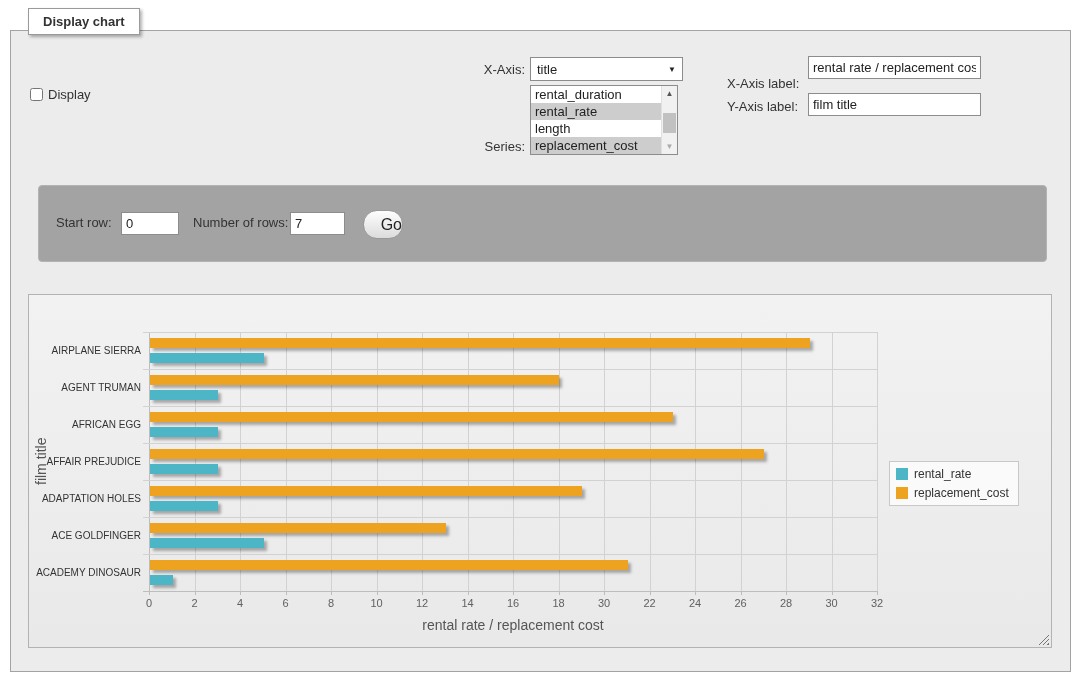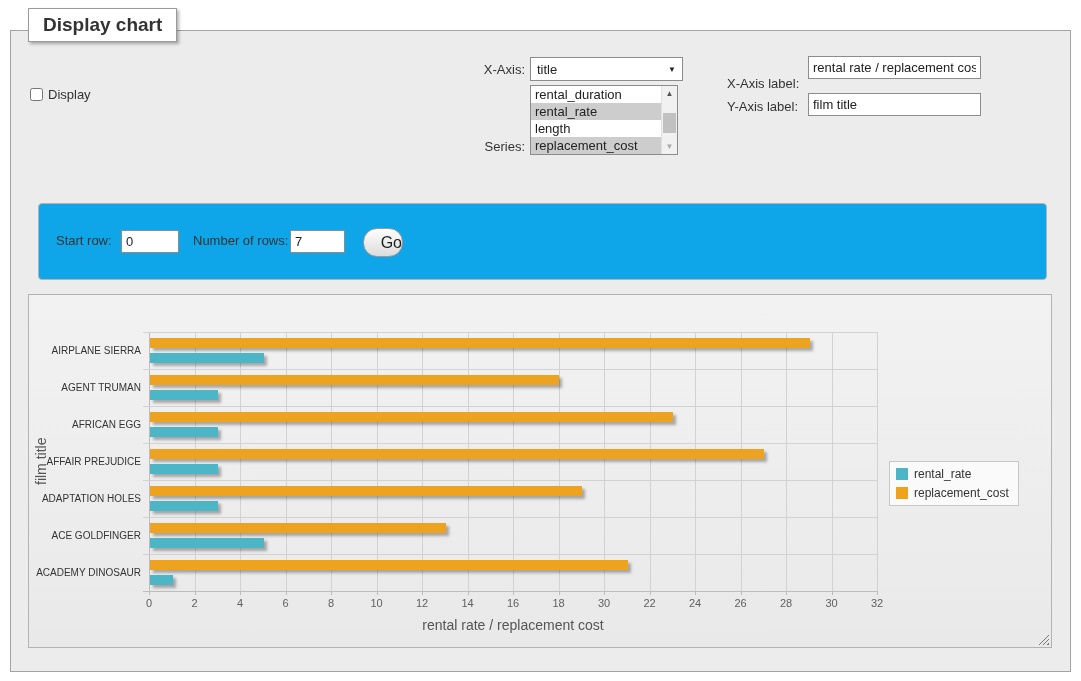--- a/index.html
+++ b/index.html
@@ -2,21 +2,21 @@
 <html><head>
 <meta charset="utf-8">
 <style>
   html,body{margin:0;padding:0;background:#fff;}
   .page{position:relative;width:1081px;height:681px;background:#fff;
         font-family:"Liberation Sans",sans-serif;overflow:hidden;}
   .abs{position:absolute;}
   .fieldset{left:10px;top:30px;width:1059px;height:640px;background:#ececec;
             border:1px solid #a3a3a3;}
   .legendbox{left:28px;top:8px;padding:5px 14px;background:#fff;border:1px solid #9a9a9a;
-             box-shadow:2px 2px 3px rgba(0,0,0,.3);font-size:19px;font-weight:bold;color:#333;z-index:3;}
+             box-shadow:2px 2px 3px rgba(0,0,0,.3);font-size:13px;font-weight:bold;color:#333;z-index:3;}
   .lbl{font-size:13px;color:#333;white-space:nowrap;}
   .tin{border:1px solid #8c8c8c;background:#fff;font-family:"Liberation Sans",sans-serif;
        font-size:13px;color:#222;padding:2px 4px;box-sizing:border-box;border-radius:0;}
   .radio-row{left:30px;top:55px;display:flex;gap:12px;align-items:center;}
   .radio-item{display:flex;gap:4px;align-items:center;font-size:13px;color:#333;}
   .radio-item input{margin:0;width:13px;height:13px;}
   .chk-row{left:30px;top:87px;display:flex;gap:5px;align-items:center;font-size:13px;color:#333;}
   .chk-row input{margin:0;width:13px;height:13px;}
   
   .sel{left:530px;top:57px;width:153px;height:24px;background:#fff;border:1px solid #8c8c8c;
@@ -28,22 +28,22 @@
            box-sizing:border-box;display:flex;}
   .opts{flex:1;overflow:hidden;}
   .opt{height:17px;line-height:17px;font-size:13px;color:#222;padding-left:4px;white-space:nowrap;}
   .opt.selected{background:#cdcdcd;}
   .sbar{width:15px;background:#f1f1f1;position:relative;border-left:1px solid #e0e0e0;}
   .sbtn{position:absolute;left:0;width:15px;height:15px;text-align:center;line-height:15px;font-size:8px;}
   .sbar .up{top:0;color:#555;}
   .sbar .down{bottom:0;color:#aaa;}
   .sthumb{position:absolute;left:1px;width:13px;top:27px;height:20px;background:#c1c1c1;}
   
-  .rowspanel{left:38px;top:203px;width:1007px;height:75px;border:1px solid #b3b3b3;border-radius:4px;
-             background:#0ea5e9;}
+  .rowspanel{left:38px;top:185px;width:1007px;height:75px;border:1px solid #b3b3b3;border-radius:4px;
+             background:#a3a3a3;}
   .gobtn{left:324px;top:24px;width:38px;height:27px;border:1px solid #999;border-radius:14px;
          background:linear-gradient(180deg,#fefefe,#dcdcdc);font-size:16px;color:#222;
          text-align:right;line-height:27px;cursor:default;}
   
   .chartbox{left:28px;top:294px;width:1022px;height:352px;border:1px solid #b3b3b3;
             background:linear-gradient(180deg,#f2f2f2,#e9e9e9);overflow:hidden;}
   .ctitle{left:0;top:11px;width:100%;text-align:center;font-size:16px;color:#333;}
   .gridv{width:1px;background:#d2d2d2;}
   .gridh{height:1px;background:#d2d2d2;}
   .axisline{background:#bdbdbd;}

